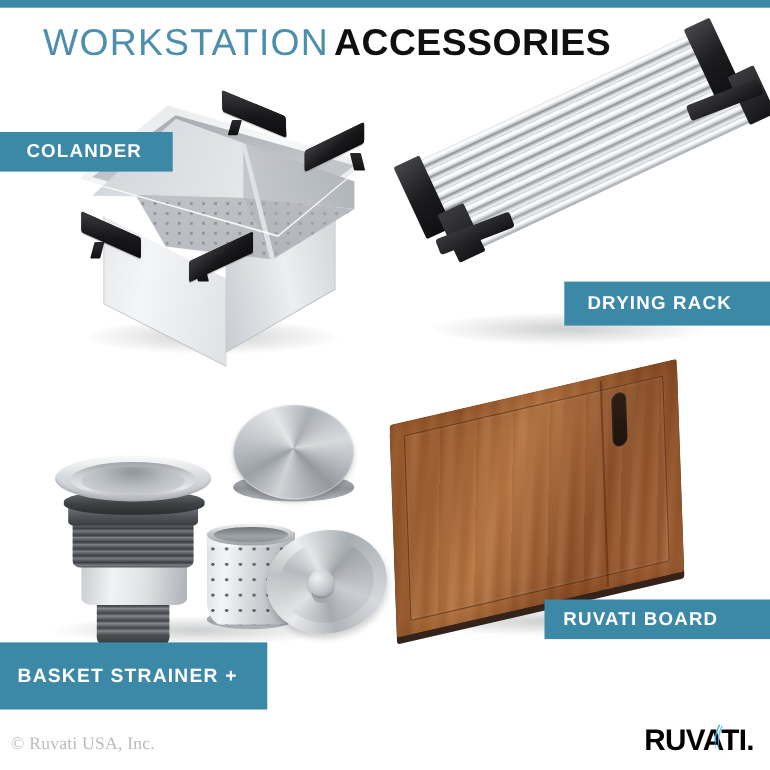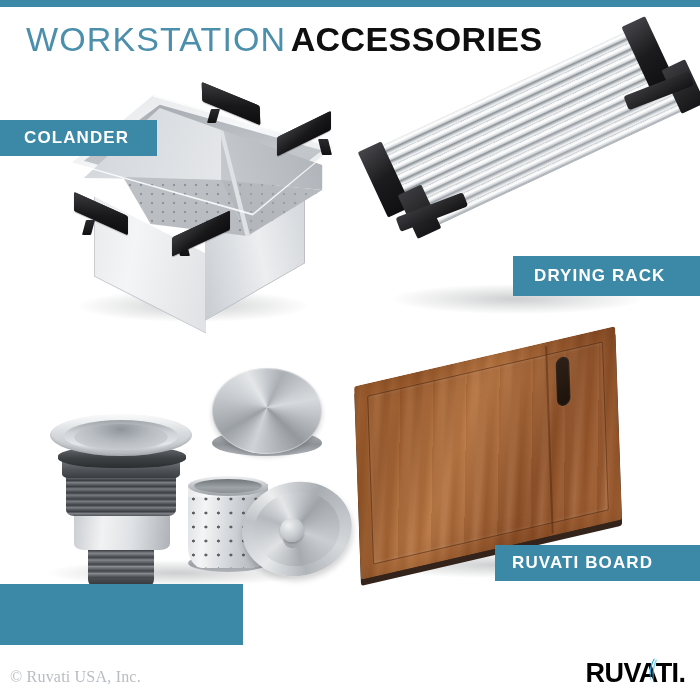--- a/index.html
+++ b/index.html
@@ -12,21 +12,21 @@
   }
 
   
   #top-bar {
     position:absolute; left:0; top:0; width:700px; height:7px;
     background:#3c88a7;
   }
 
   
   #header {
-    position:absolute; left:26px; top:20px;
+    position:absolute; left:39px; top:20px;
     white-space:nowrap;
   }
   #header .t1 {
     font-size:34px; letter-spacing:1.1px; font-weight:300;
     color:#4b8fac;
     font-family:"Liberation Sans", sans-serif;
   }
   #header .t2 {
     font-size:34px; letter-spacing:0.4px; font-weight:bold;
     color:#100f0f;
@@ -520,20 +520,21 @@
   <div class="bk-rim"></div>
   <div class="bk-rim-in"></div>
 
   <div class="lid"></div>
   <div class="lid-inner"></div>
   <div class="lid-knob-stem"></div>
   <div class="lid-knob"></div>
 </div>
 <div class="label-box" id="label-basket" style="background: rgb(60, 136, 167);">
   <div>
+    <span class="ltxt">BASKET STRAINER +</span>
   </div>
 </div>
 
 <div class="shadow" id="sh-cutting"></div>
 <div class="stage" id="cutting-stage">
   <div class="cb-rot">
     <div class="cb-side"></div>
     <div class="cb-top"></div>
     <div class="cb-grain"></div>
     <div class="cb-groove"></div>

